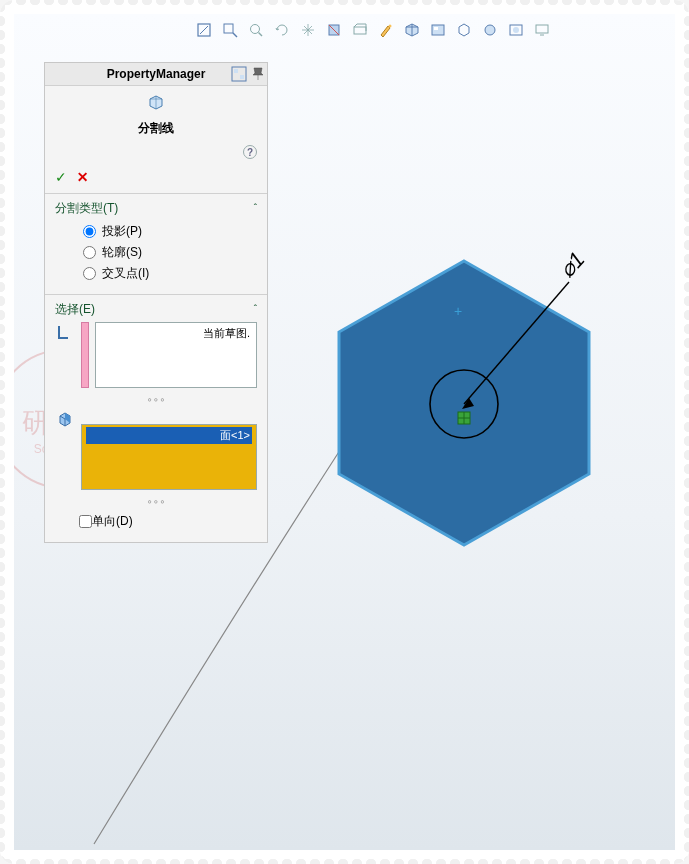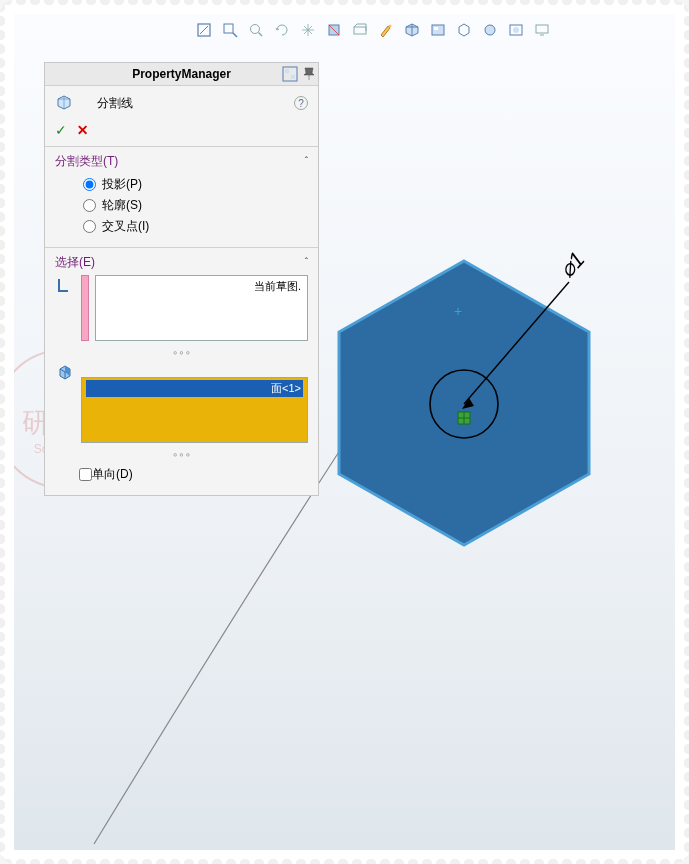--- a/index.html
+++ b/index.html
@@ -63,21 +63,21 @@
     border-radius: 2px;
     cursor: pointer;
   }
   .tb-btn svg { width: 16px; height: 16px; }
 
   
   .panel {
     position: absolute;
     left: 30px;
     top: 48px;
-    width: 275px;
+    width: 224px;
     background: #f4f4f4;
     border: 1px solid #c7c7c7;
     z-index: 5;
     font-size: 12px;
   }
   .panel-header {
     background: #e9e9e9;
     border-bottom: 1px solid #d0d0d0;
     padding: 4px 6px;
     text-align: center;
@@ -88,22 +88,23 @@
     position: absolute; right: 20px; top: 3px; width: 16px; height: 16px;
   }
   .panel-header .pin {
     position: absolute; right: 3px; top: 3px; width: 12px; height: 14px;
     cursor: pointer;
   }
 
   .feature-row {
     display: flex; align-items: center;
     padding: 8px 10px 6px 10px;
-    gap: 24px;
-    font-weight: normal;
+    gap: 8px;
+    font-weight: bold;
+    flex-direction: column;
   }
   .feature-row .help {
     margin-left: auto;
     width: 14px; height: 14px;
     border: 1px solid #9aa; border-radius: 7px;
     display: flex; align-items:center; justify-content:center;
     font-size: 10px; color: #668;
     cursor: pointer;
   }
   .confirm-row {
@@ -112,21 +113,21 @@
   }
   .ok-btn { color: #1a8a1a; cursor: pointer; font-size: 14px; }
   .cancel-btn { color: #d00; cursor: pointer; font-size: 14px; font-weight: bold; }
 
   .section {
     border-top: 1px solid #d0d0d0;
     padding: 6px 10px 10px 10px;
   }
   .section-hdr {
     display: flex; align-items: center;
-    color: #701a75;
+    color: #14532d;
     margin-bottom: 4px;
     cursor: pointer;
   }
   .section-hdr .caret {
     margin-left: auto;
     font-size: 10px;
   }
   .radio-list { padding-left: 28px; }
   .radio-item {
     display: flex; align-items: center;

